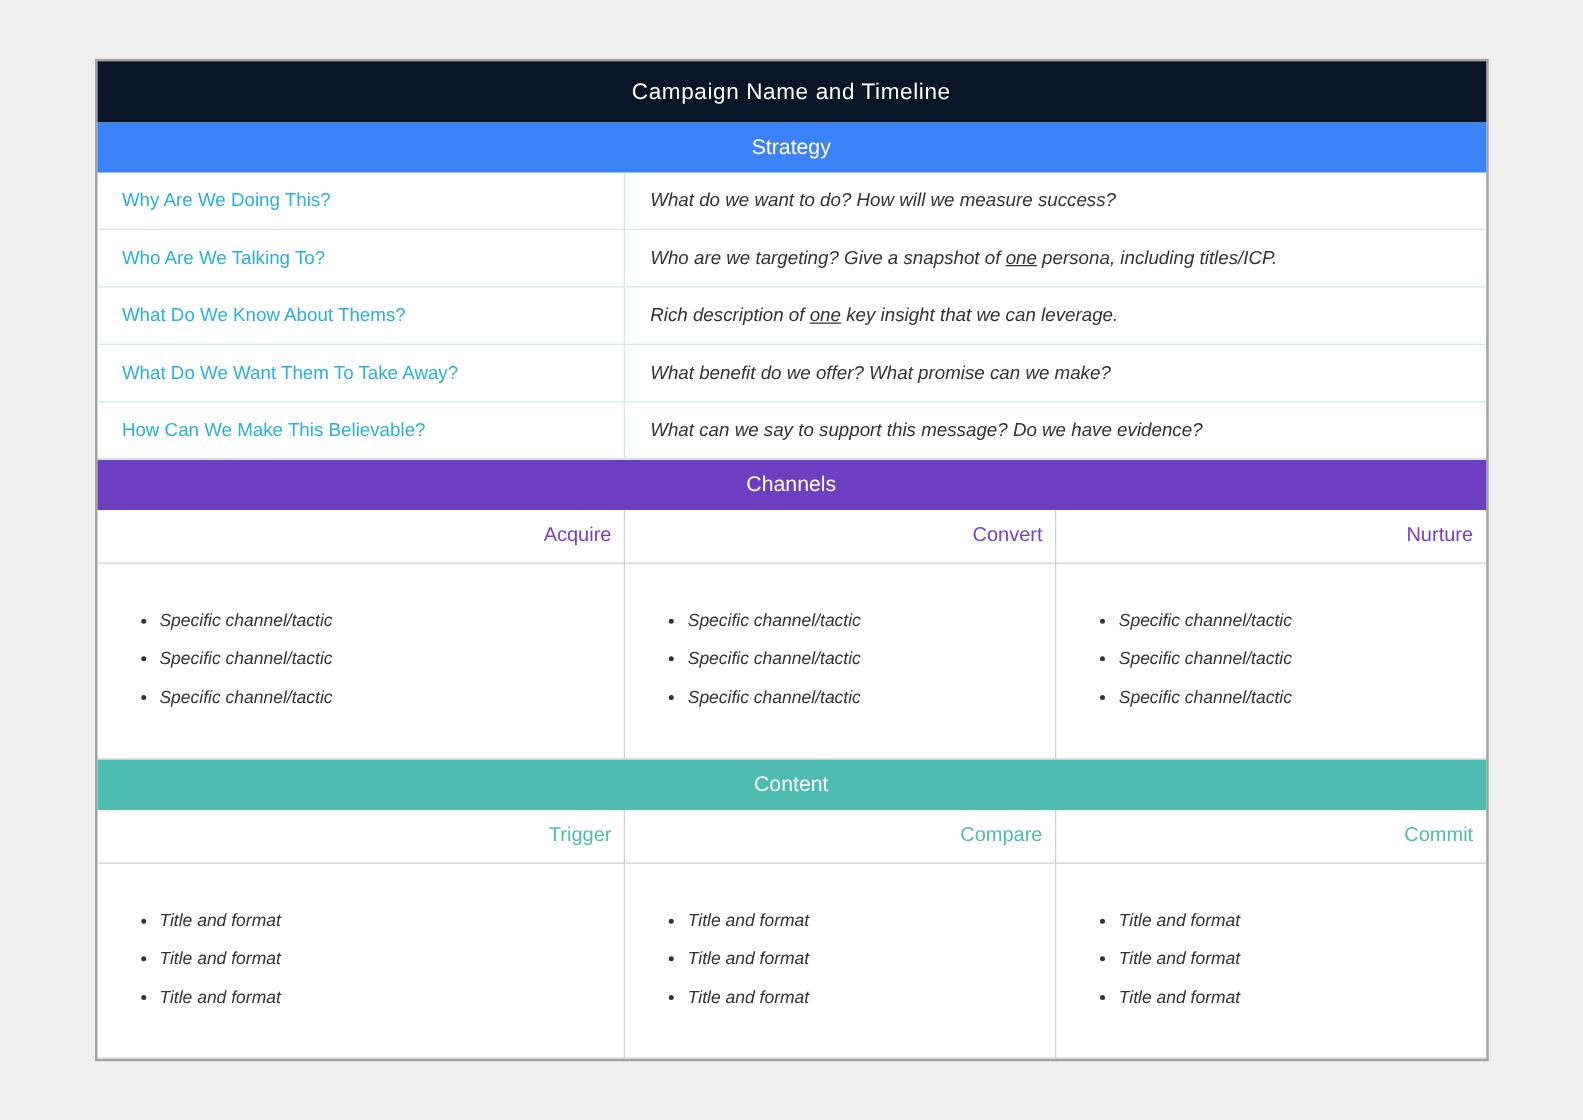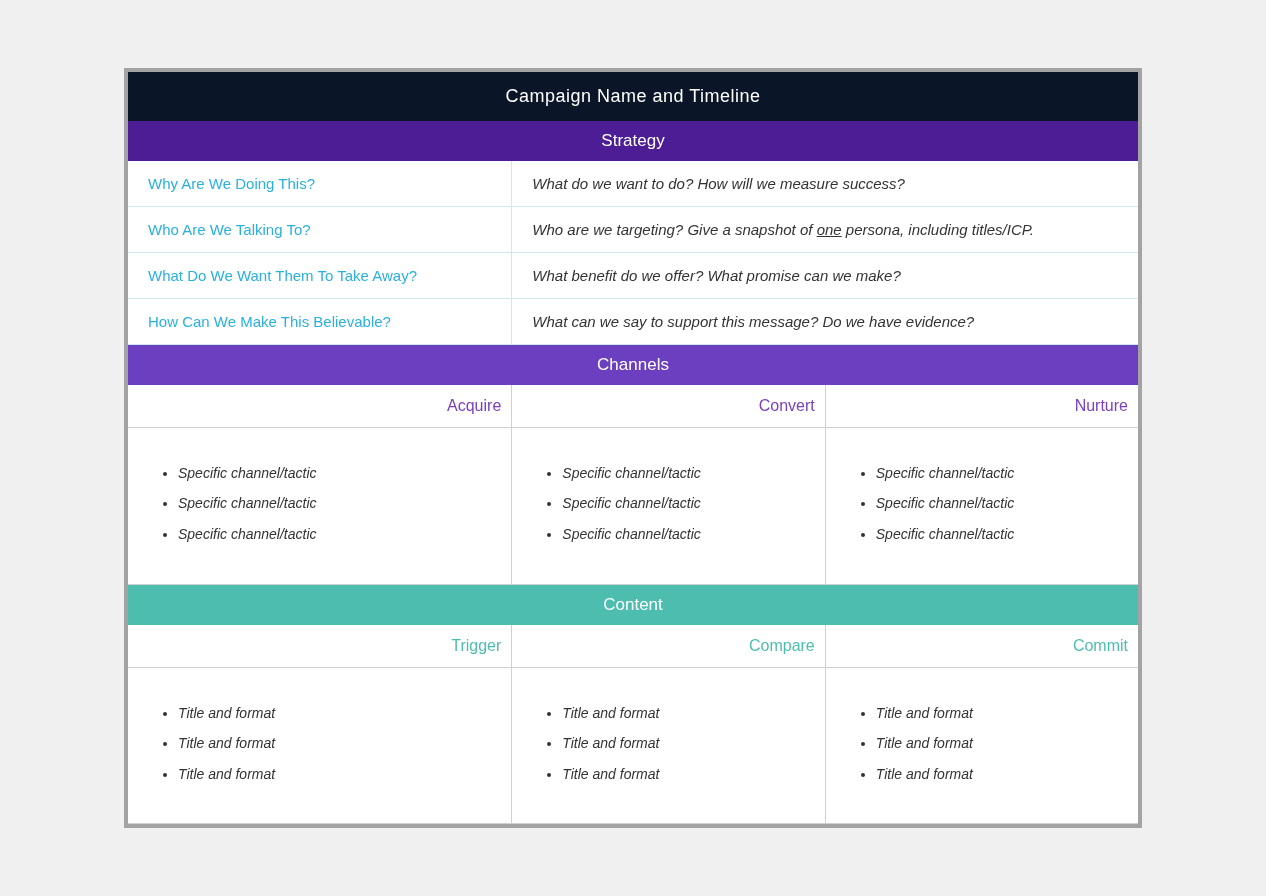--- a/index.html
+++ b/index.html
@@ -12,22 +12,22 @@
       font-family: Arial, sans-serif;
       background: #f0f0f0;
       display: flex;
       justify-content: center;
       align-items: center;
       min-height: 100vh;
       padding: 20px;
     }
 
     .table-container {
-      width: 1018px;
-      border: 4px solid #a3a3a3;
+      width: 1115px;
+      border: 2px solid #a3a3a3;
       border-collapse: collapse;
       background: #fff;
     }
 
     table {
       width: 100%;
       border-collapse: collapse;
     }
 
     
@@ -35,21 +35,21 @@
       background-color: #0a1628;
       color: #ffffff;
       text-align: center;
       padding: 14px 20px;
       font-size: 18px;
       letter-spacing: 0.5px;
     }
 
     
     .section-header-blue td {
-      background-color: #4c1d95;
+      background-color: #3b82f6;
       color: #ffffff;
       text-align: center;
       padding: 10px 12px;
       font-size: 17px;
     }
 
     .section-header-purple td {
       background-color: #6b3fc0;
       color: #ffffff;
       text-align: center;
@@ -157,20 +157,26 @@
       <td colspan="2"><em>What do we want to do?  How will we measure success?</em></td>
     </tr>
 
     <tr class="strategy-row">
       <td>Who Are We Talking To?</td>
       <td colspan="2">
         <em>Who are we targeting? Give a snapshot of <span class="underline">one</span> persona, including titles/ICP.</em>
       </td>
     </tr>
 
+    <tr class="strategy-row">
+      <td>What Do We Know About Thems?</td>
+      <td colspan="2">
+        <em>Rich description of <span class="underline">one</span> key insight that we can leverage.</em>
+      </td>
+    </tr>
 
     <tr class="strategy-row">
       <td>What Do We Want Them To Take Away?</td>
       <td colspan="2"><em>What benefit do we offer?  What promise can we make?</em></td>
     </tr>
 
     <tr class="strategy-row">
       <td>How Can We Make This Believable?</td>
       <td colspan="2"><em>What can we say to support this message?  Do we have evidence?</em></td>
     </tr>

